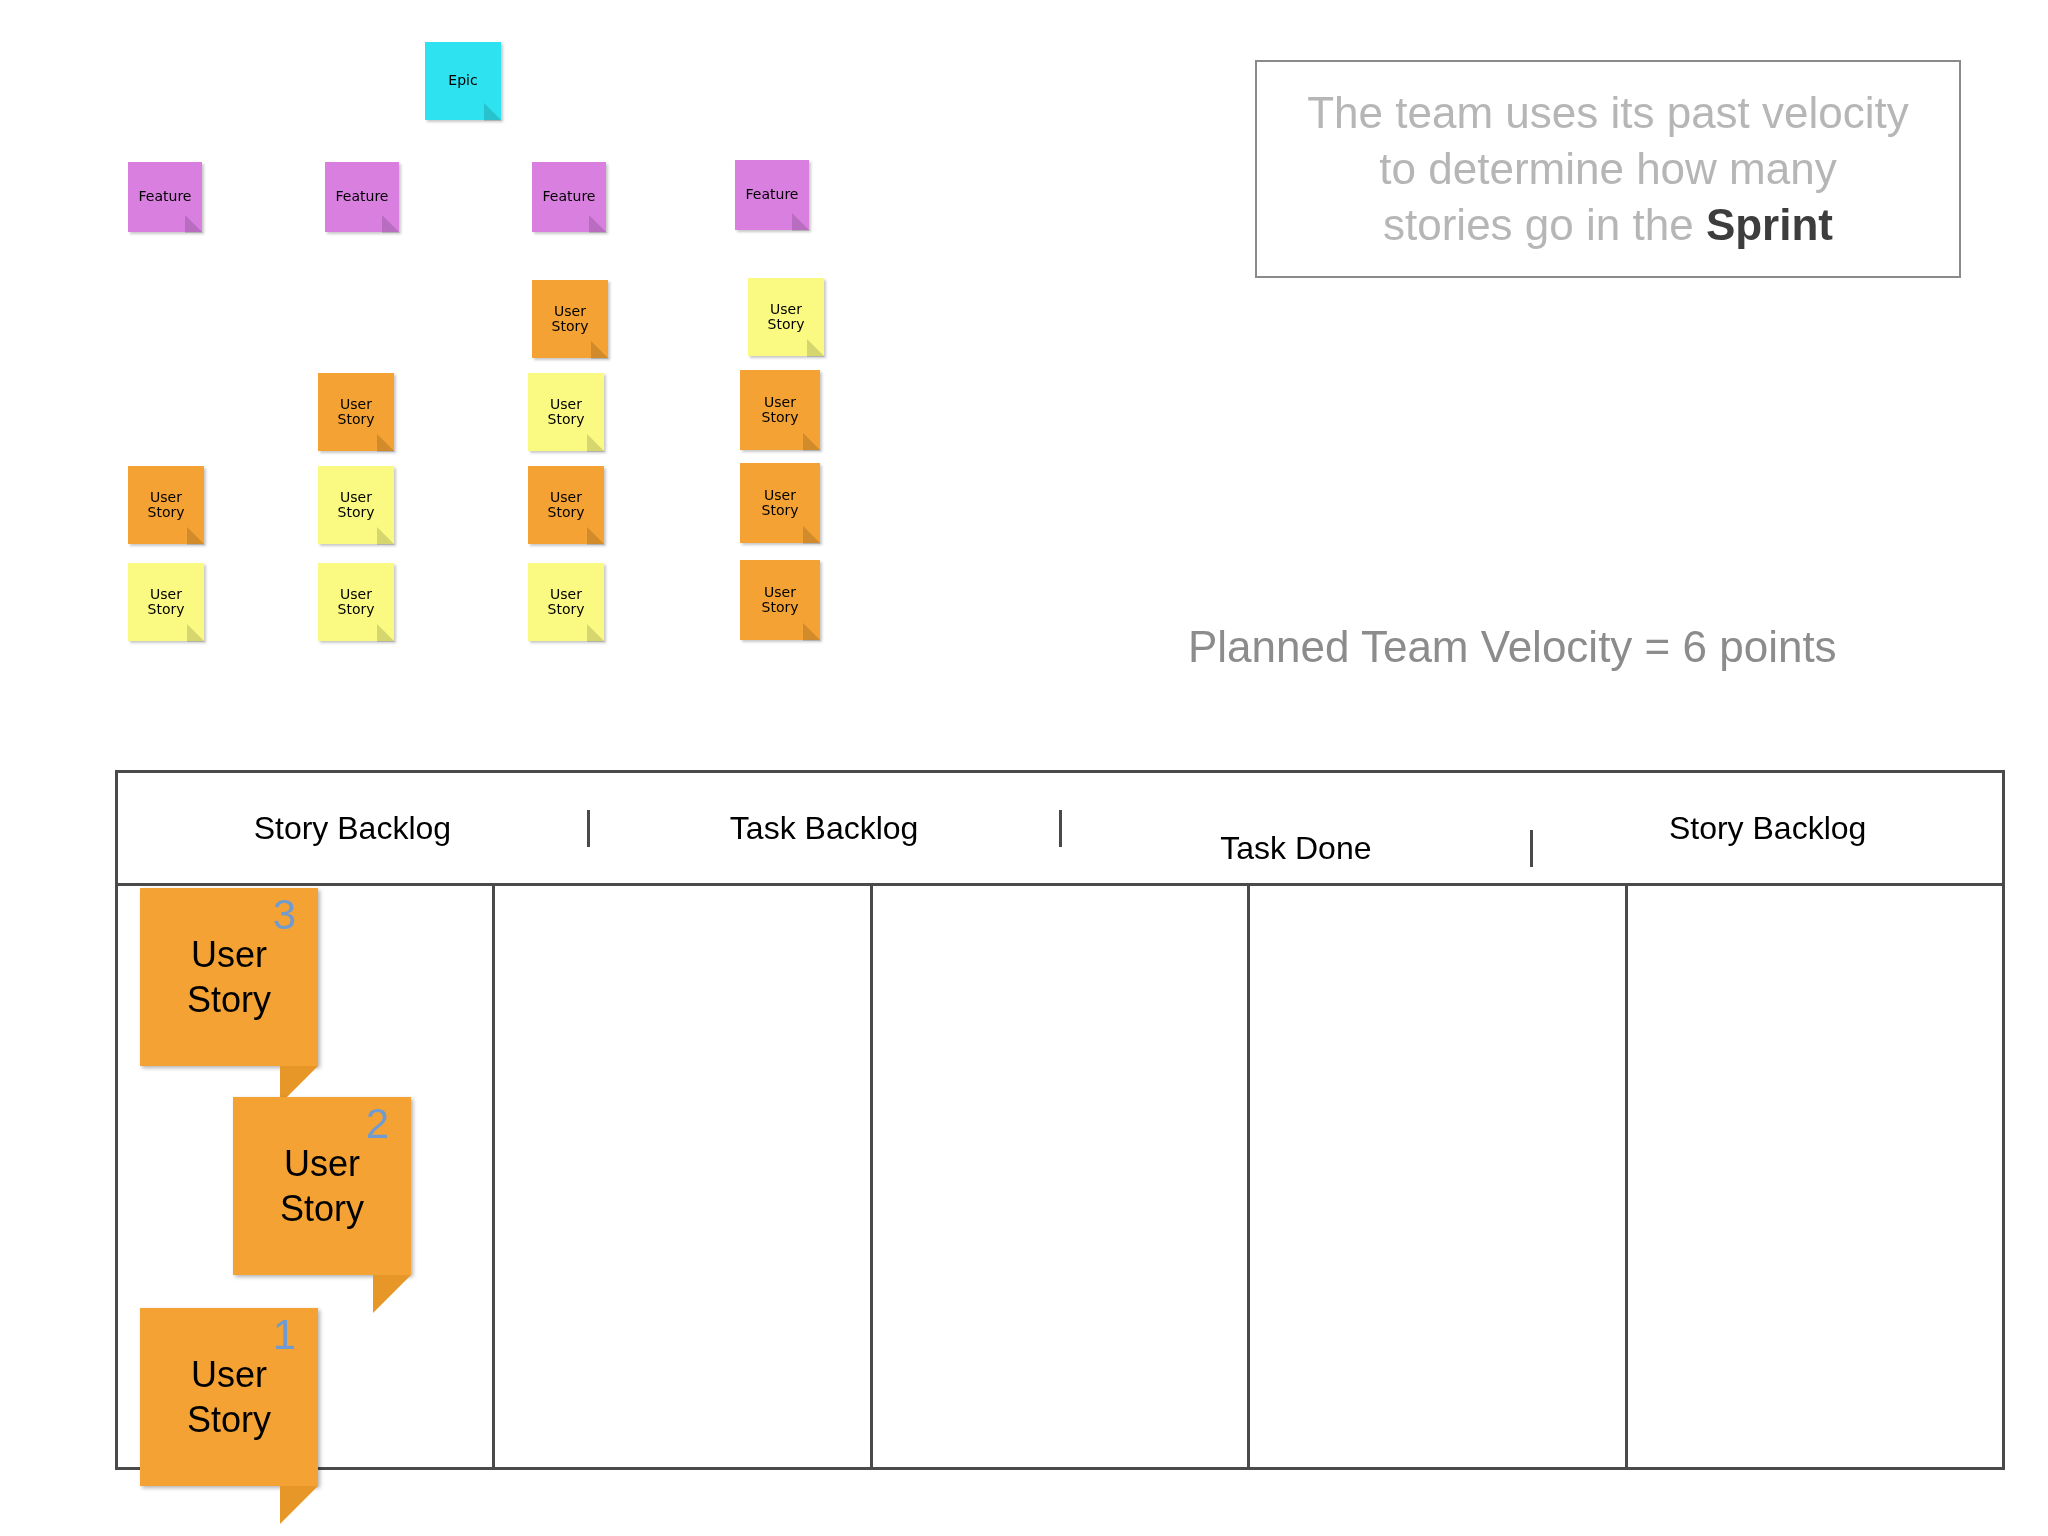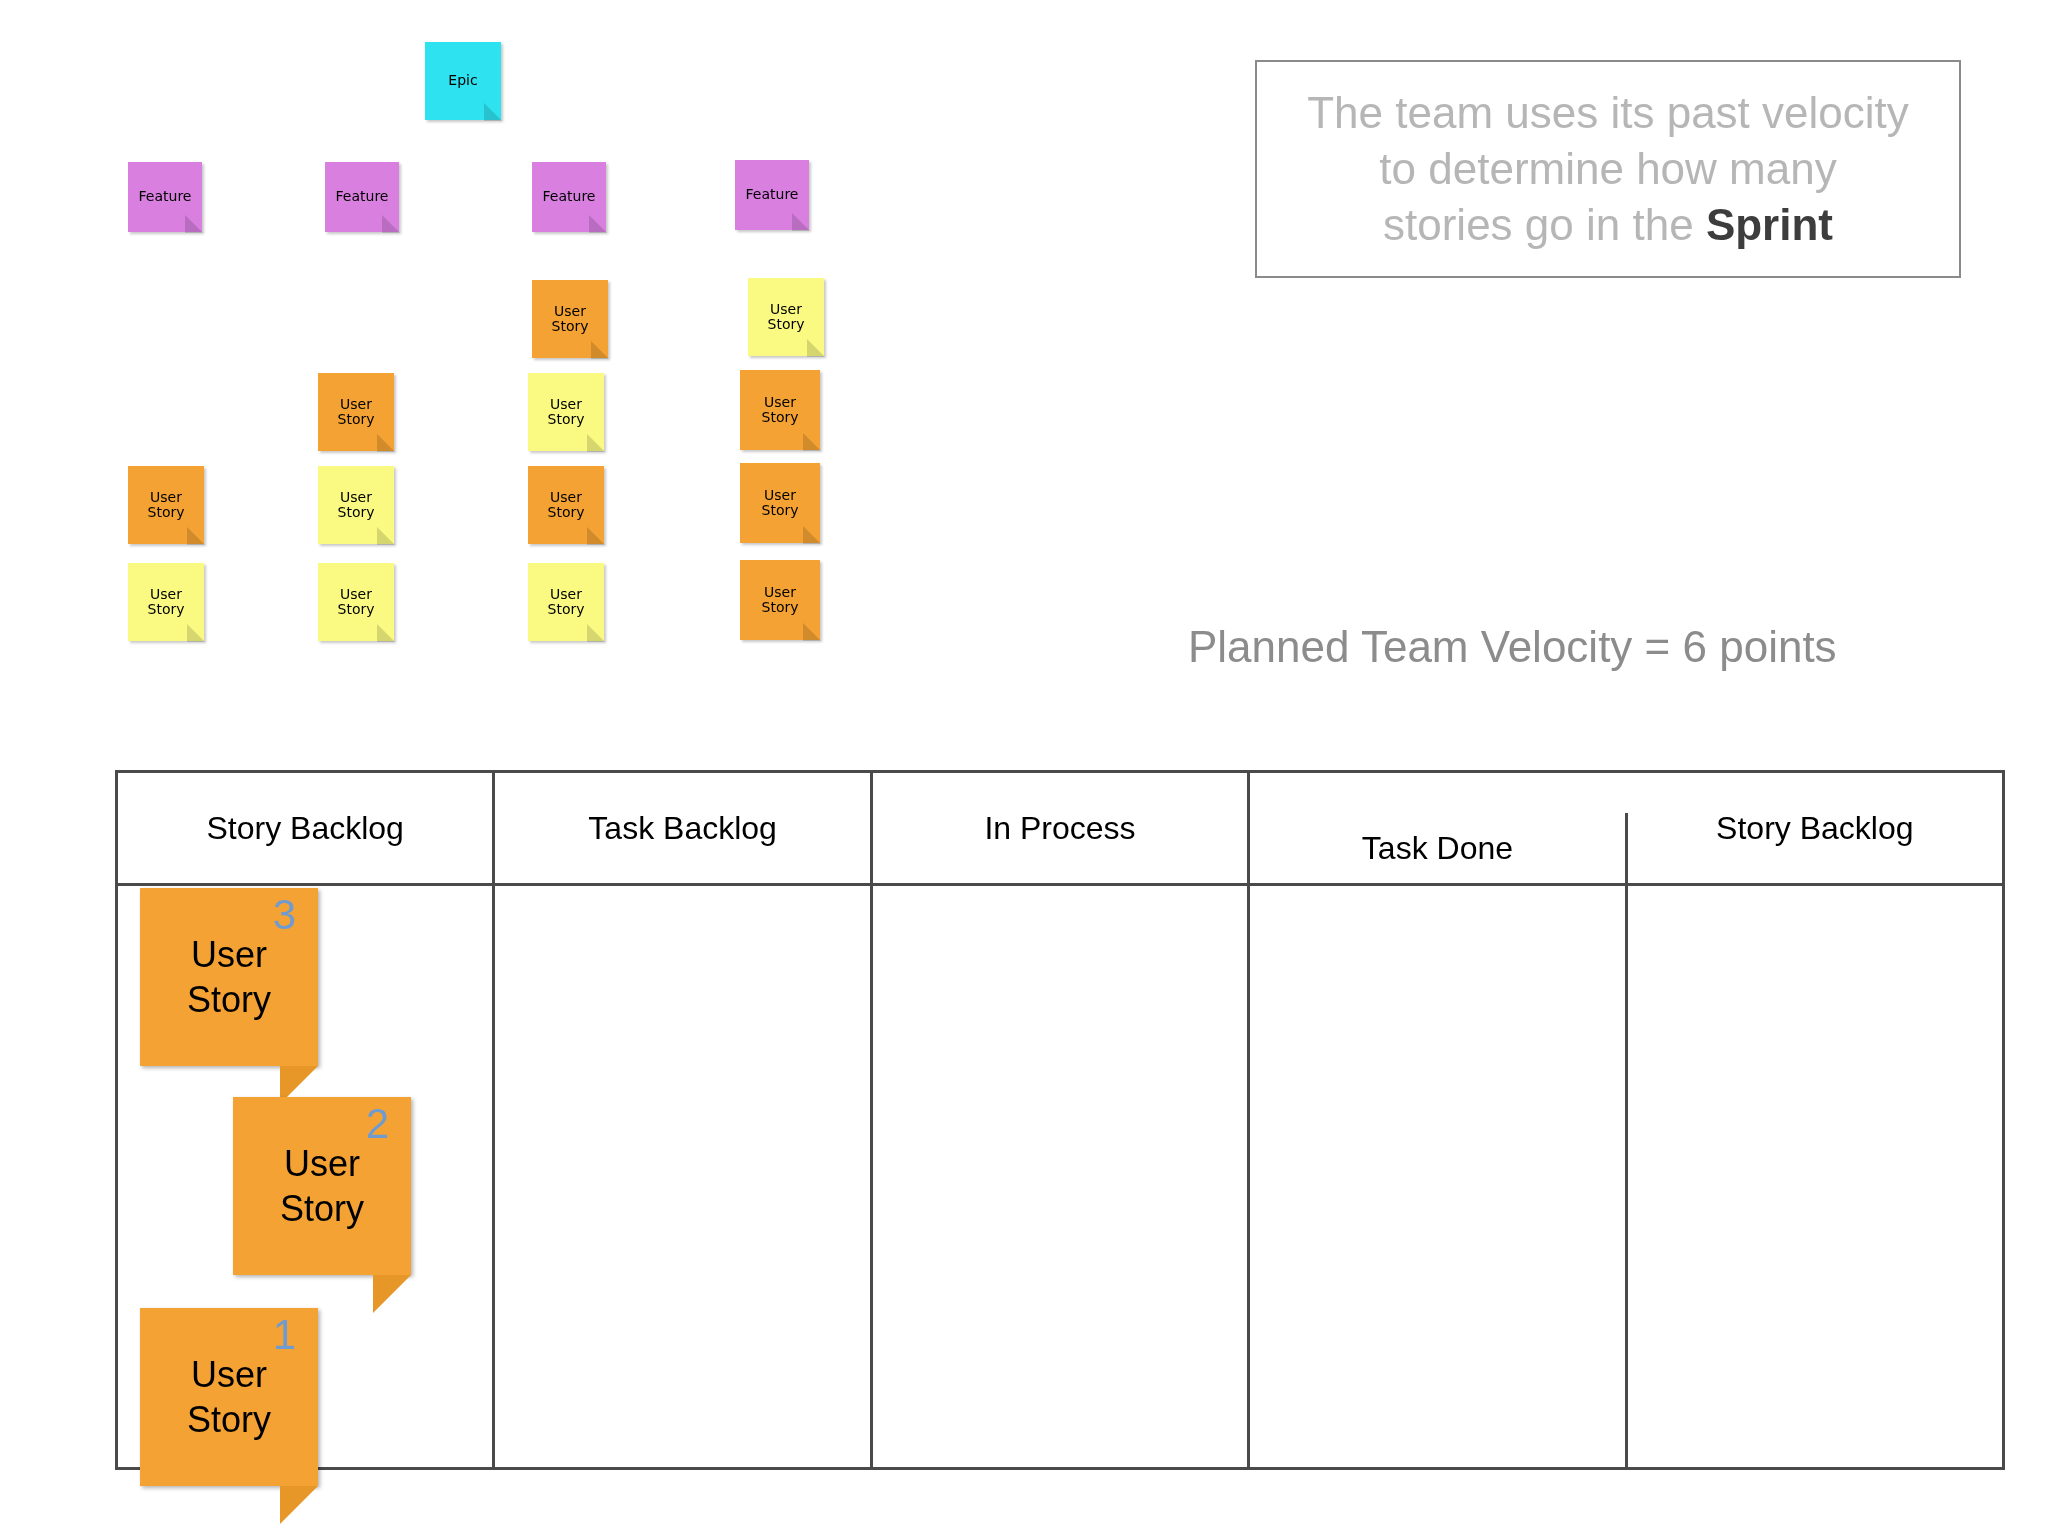--- a/index.html
+++ b/index.html
@@ -85,20 +85,21 @@
     box-sizing: border-box;
     background: #fff;
     display: flex;
     flex-direction: column;
   }
   .board-head {
     display: flex;
     border-bottom: 3px solid #4a4a4a;
     height: 110px;
     flex: none;
+    align-items: center;
   }
   .board-body {
     display: flex;
     flex: 1;
     min-height: 0;
   }
   .col-head, .col-cell {
     box-sizing: border-box;
     border-right: 3px solid #4a4a4a;
     position: relative;
@@ -214,21 +215,20 @@
     <span>stories go in the </span><span class="hl">Sprint</span>
   </div>
 </div>
 
 <div class="velocity" style="left:1188px; top:622px;">Planned Team Velocity = 6 points</div>
 
 <div class="board" style="left:115px; top:770px; width:1890px; height:700px;">
   <div class="board-head" id="board-head">
       <div class="col-head" style="flex: 1 1 0%;">Story Backlog</div>
       <div class="col-head" style="flex: 1 1 0%;">Task Backlog</div>
-      <div class="col-head" style="flex: 1 1 0%;">In Process</div>
       <div class="col-head" style="flex: 1 1 0%; margin-top: 40px;">Task Done</div>
       <div class="col-head" style="flex: 1 1 0%;">Story Backlog</div>
     </div>
   <div class="board-body" id="board-body">
       <div class="col-cell" style="flex: 1 1 0%;"></div>
       <div class="col-cell" style="flex: 1 1 0%;"></div>
       <div class="col-cell" style="flex: 1 1 0%;"></div>
       <div class="col-cell" style="flex: 1 1 0%;"></div>
       <div class="col-cell" style="flex: 1 1 0%;"></div>
     </div>

